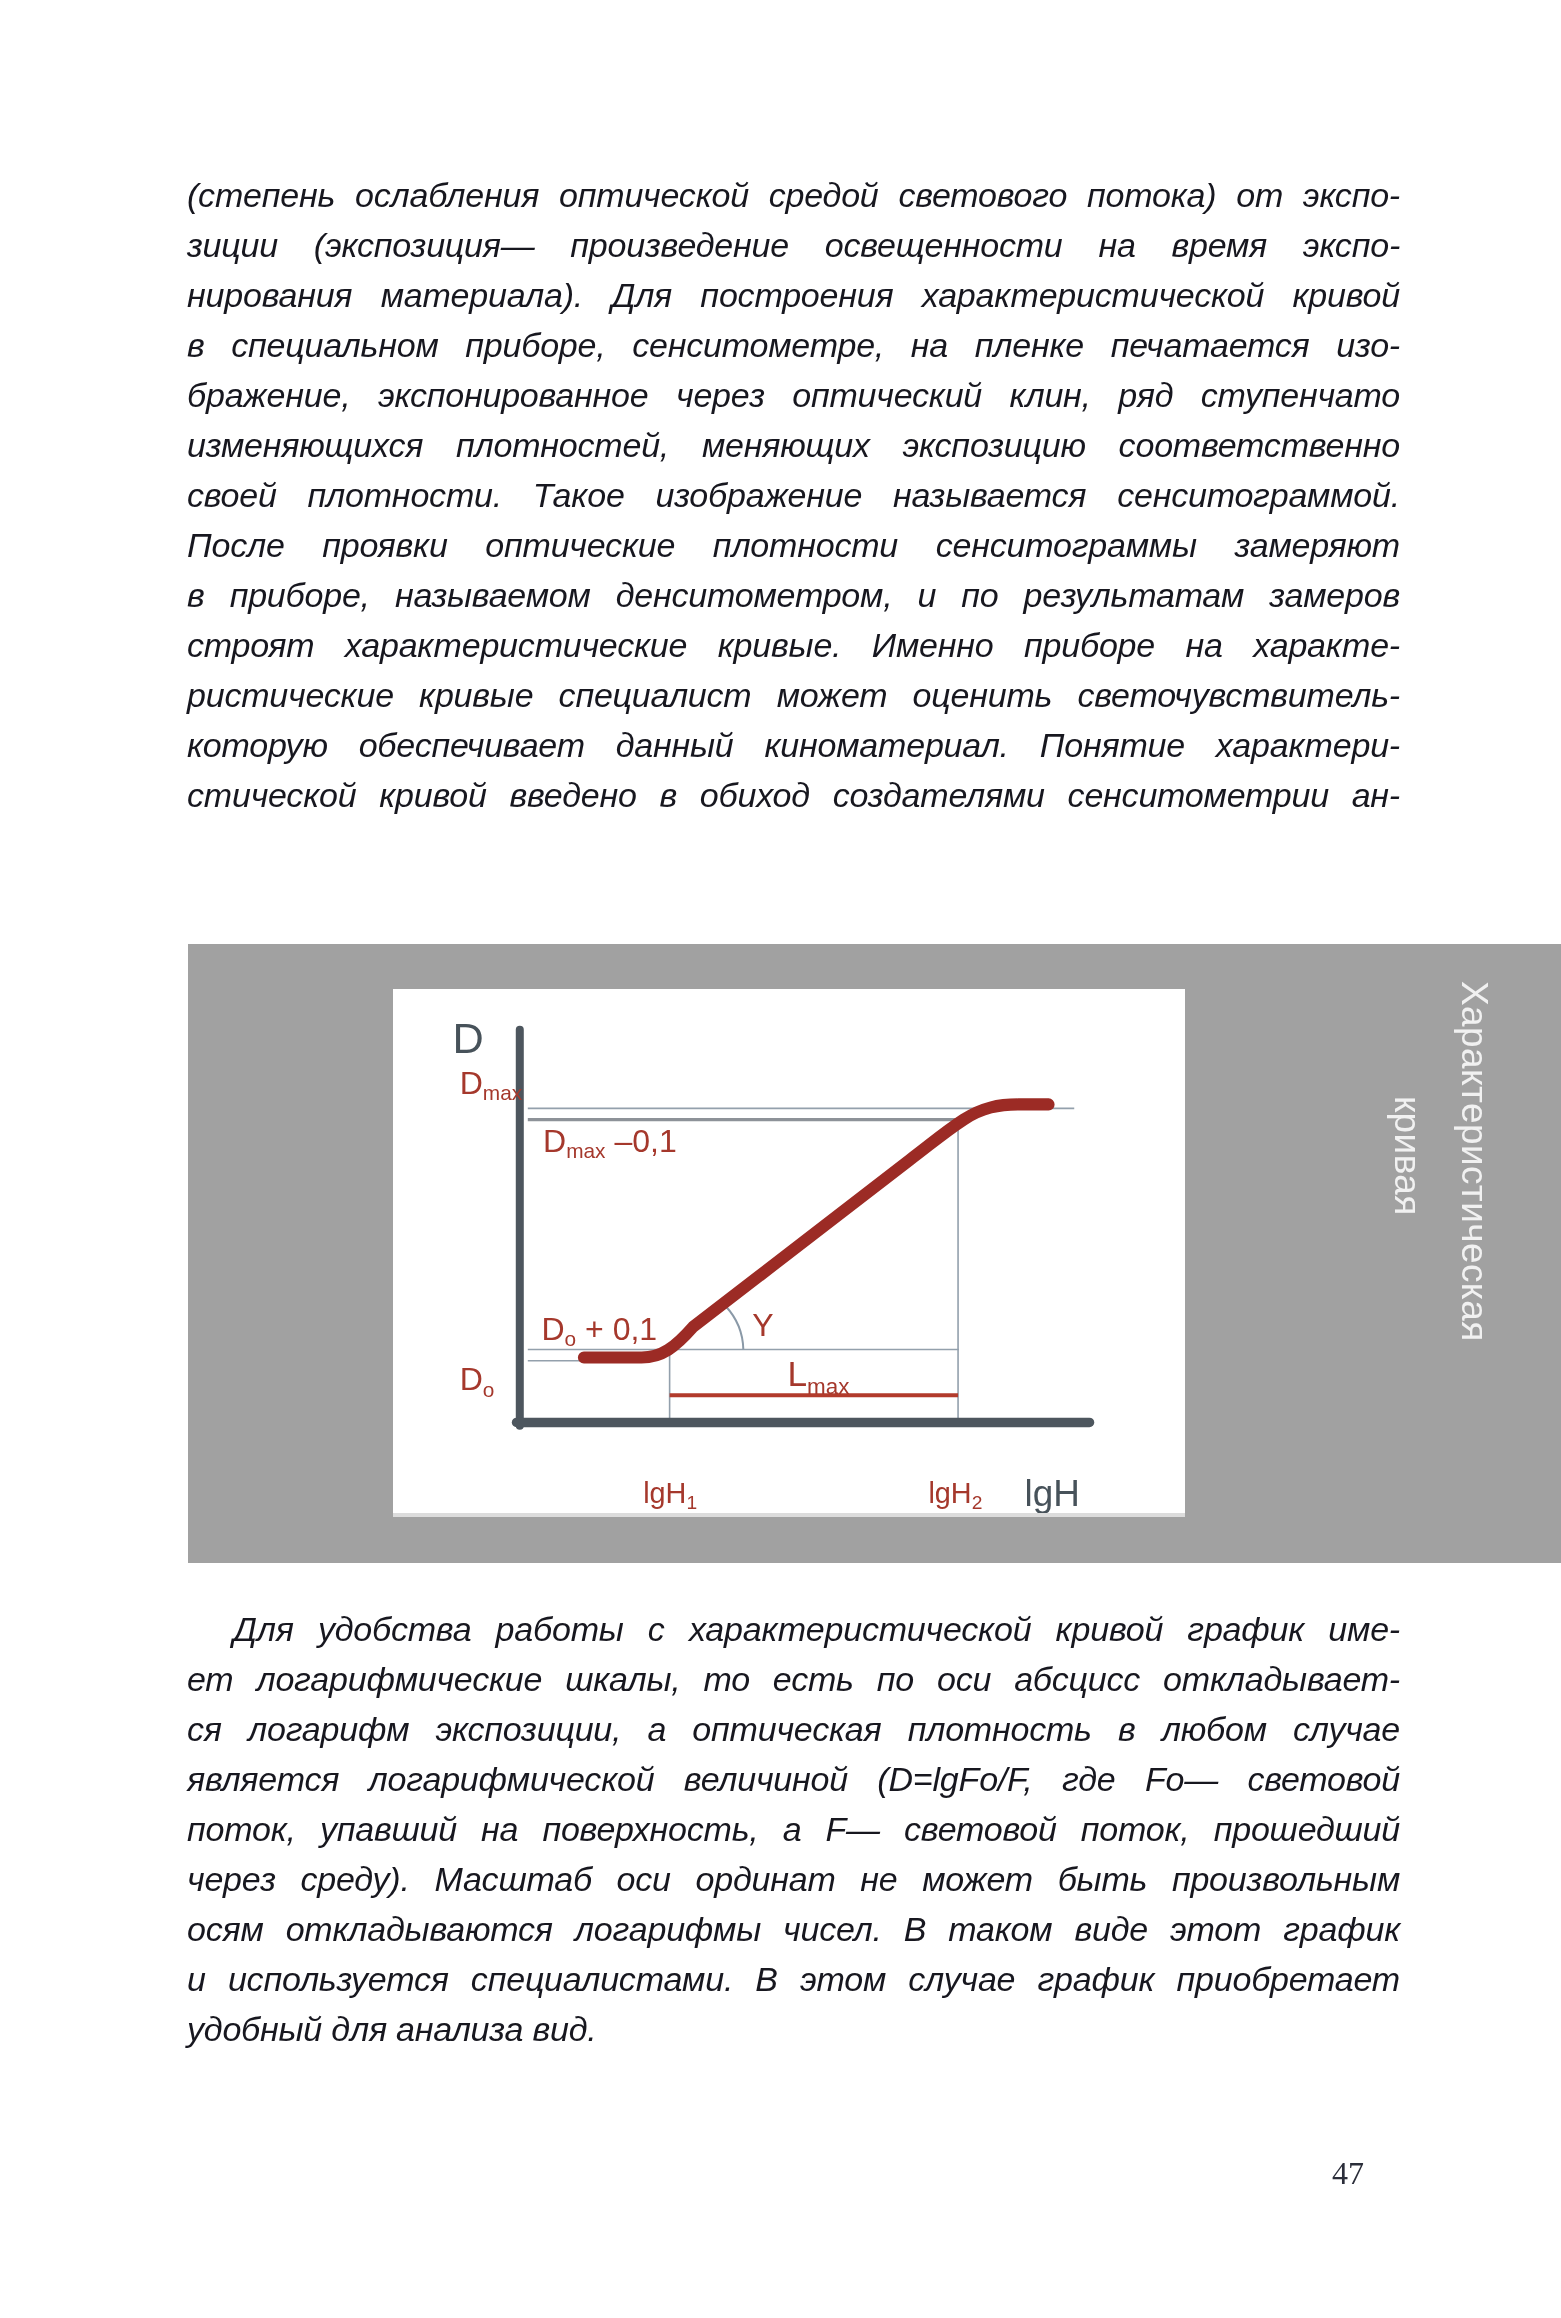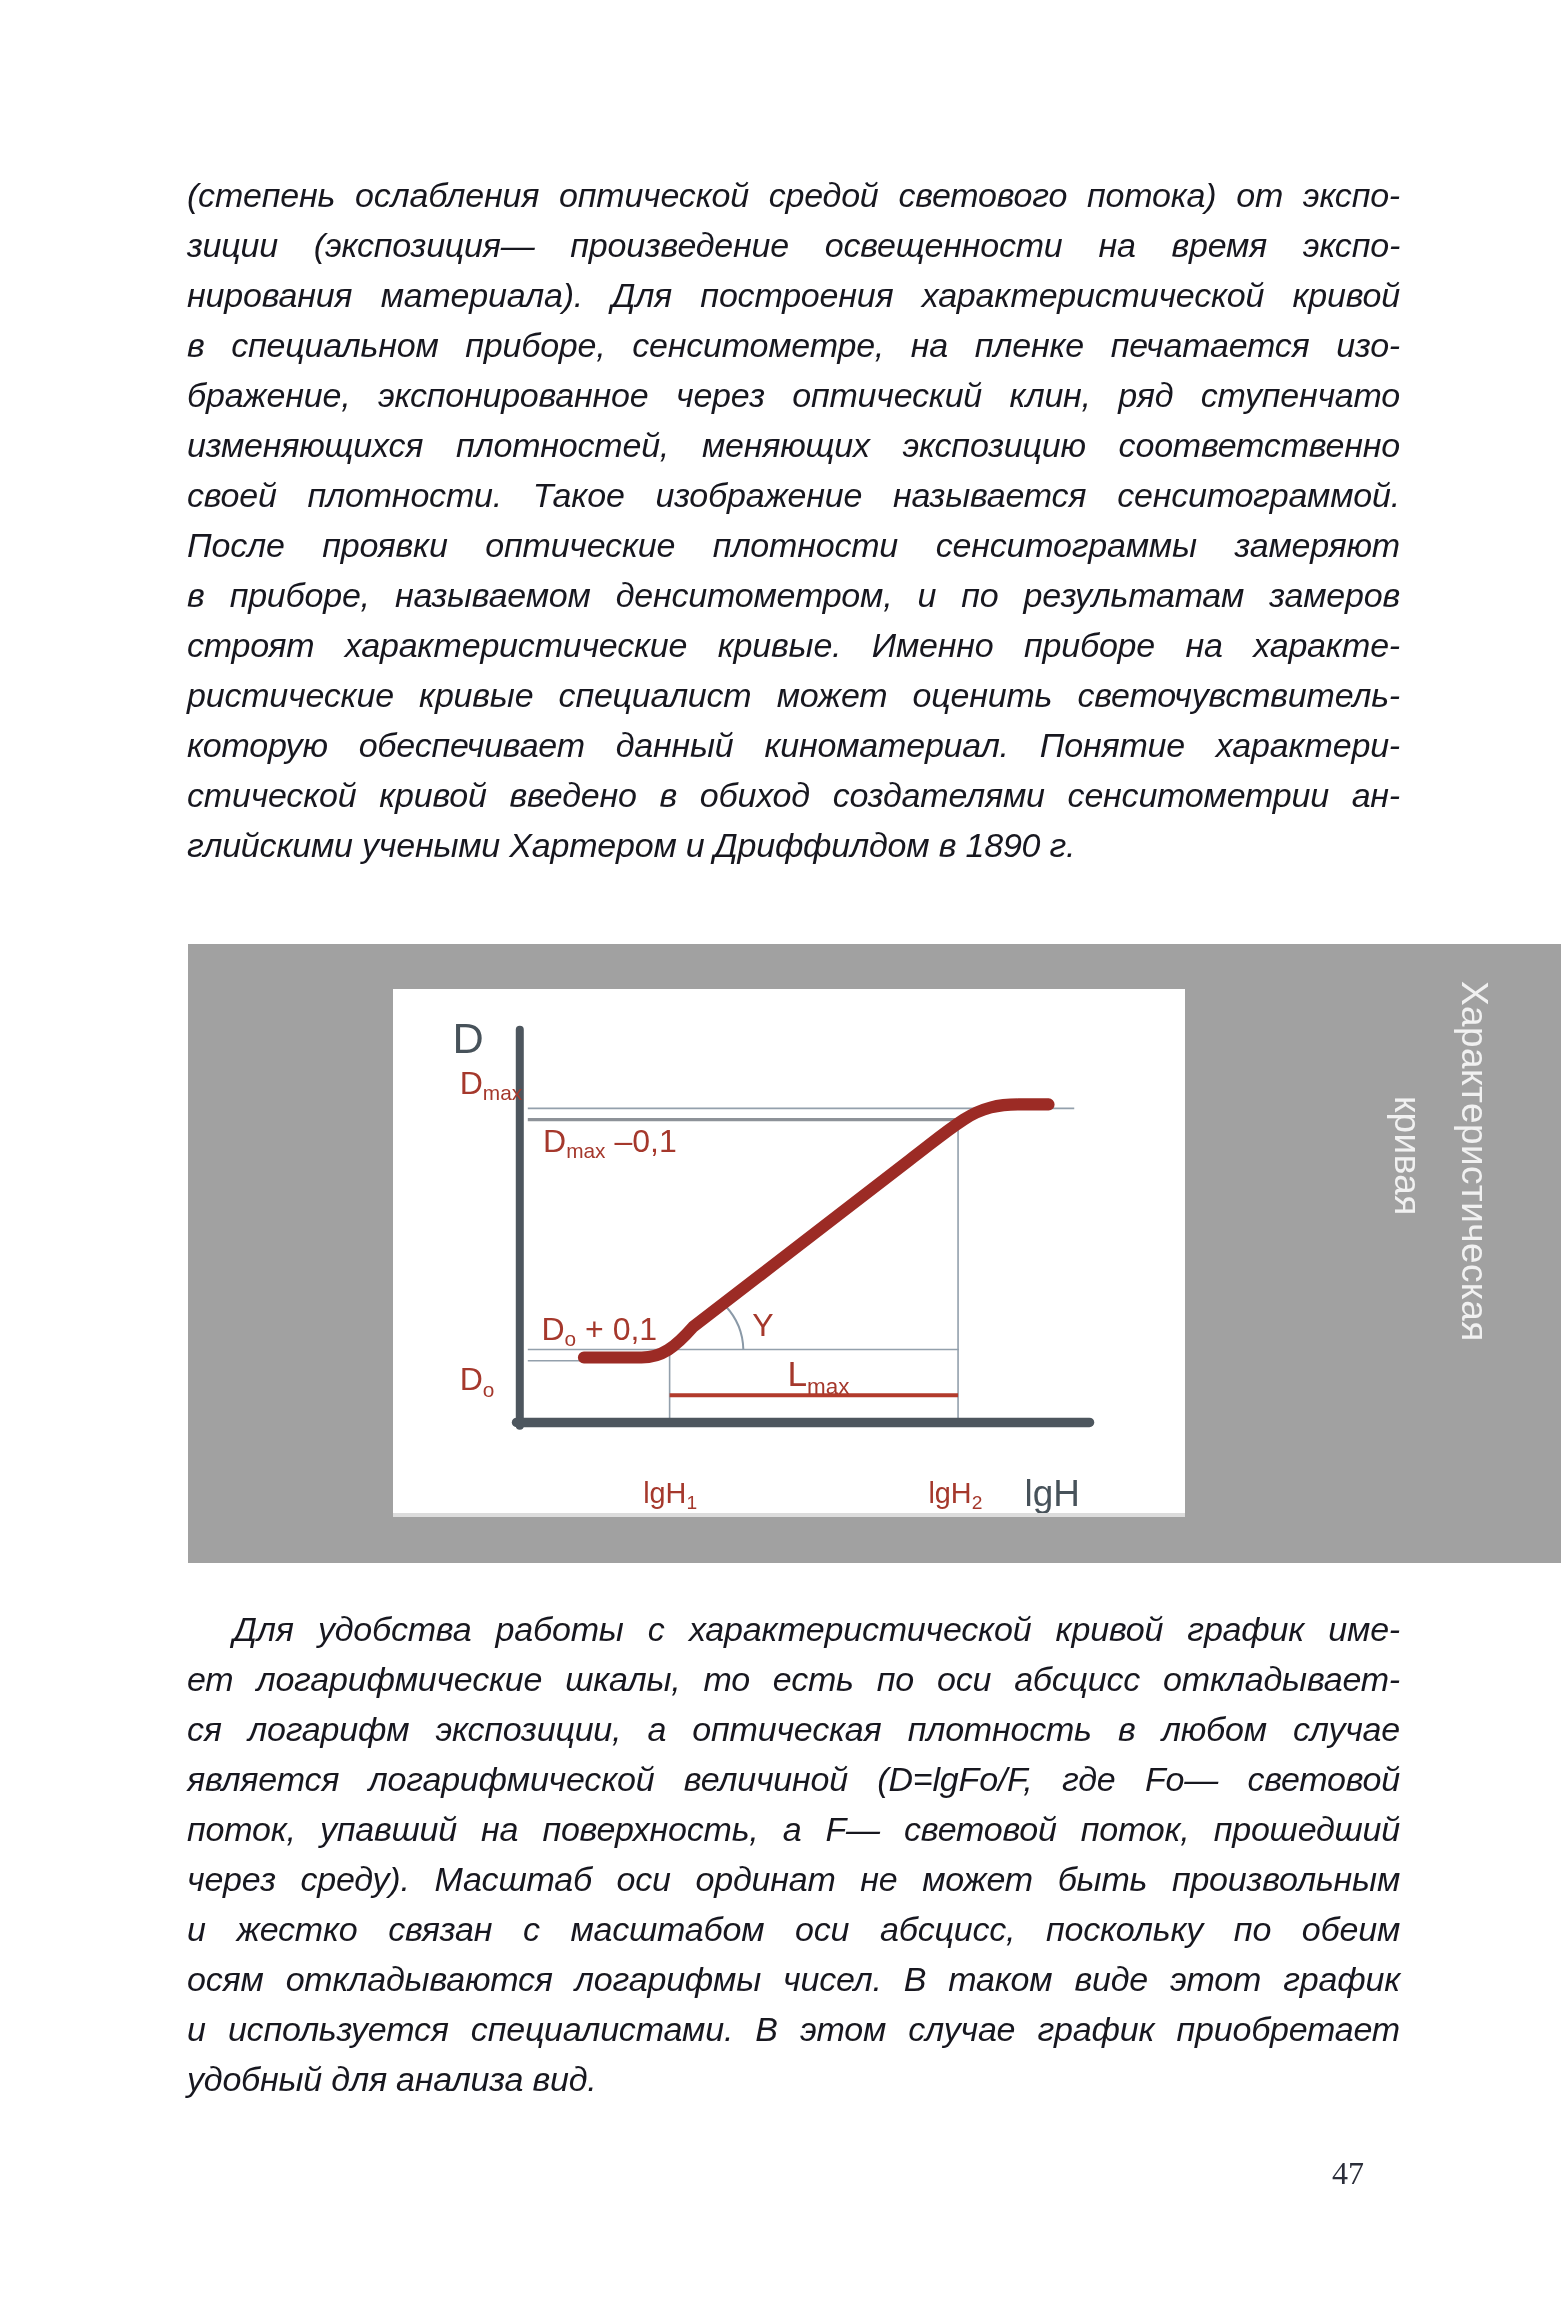--- a/index.html
+++ b/index.html
@@ -105,21 +105,20 @@
   <div class="pline">в специальном приборе, сенситометре, на пленке печатается изо-</div>
   <div class="pline">бражение, экспонированное через оптический клин, ряд ступенчато</div>
   <div class="pline">изменяющихся плотностей, меняющих экспозицию соответственно</div>
   <div class="pline">своей плотности. Такое изображение называется сенситограммой.</div>
   <div class="pline">После проявки оптические плотности сенситограммы замеряют</div>
   <div class="pline">в приборе, называемом денситометром, и по результатам замеров</div>
   <div class="pline">строят характеристические кривые. Именно приборе на характе-</div>
   <div class="pline">ристические кривые специалист может оценить светочувствитель-</div>
   <div class="pline">которую обеспечивает данный киноматериал. Понятие характери-</div>
   <div class="pline">стической кривой введено в обиход создателями сенситометрии ан-</div>
-  <div class="pline lastline">глийскими учеными Хартером и Дриффилдом в 1890 г.</div>
 </div>
 
 <div class="gray-band"></div>
 
 <div class="chart-plate">
   <svg width="792" height="524" viewBox="0 0 988 654">
 
     <line x1="168" y1="149" x2="850" y2="149" stroke="#93a0ac" stroke-width="2"></line>
     <line x1="168" y1="163" x2="706" y2="163" stroke="#8d9298" stroke-width="4"></line>
     <line x1="168" y1="450" x2="706" y2="450" stroke="#93a0ac" stroke-width="2"></line>
@@ -161,20 +160,19 @@
 <div class="side-caption line1">Характеристическая</div>
 <div class="side-caption line2">кривая</div>
 
 <div class="para para2">
   <div class="pline firstindent">Для удобства работы с характеристической кривой график име-</div>
   <div class="pline">ет логарифмические шкалы, то есть по оси абсцисс откладывает-</div>
   <div class="pline">ся логарифм экспозиции, а оптическая плотность в любом случае</div>
   <div class="pline">является логарифмической величиной (D=lgFo/F, где Fo— световой</div>
   <div class="pline">поток, упавший на поверхность, а F— световой поток, прошедший</div>
   <div class="pline">через среду). Масштаб оси ординат не может быть произвольным</div>
-  <div class="pline">и жестко связан с масштабом оси абсцисс, поскольку по обеим</div>
   <div class="pline">осям откладываются логарифмы чисел. В таком виде этот график</div>
   <div class="pline">и используется специалистами. В этом случае график приобретает</div>
   <div class="pline lastline">удобный для анализа вид.</div>
 </div>
 
 <div class="page-number">47</div>
 
 
 </body></html>

